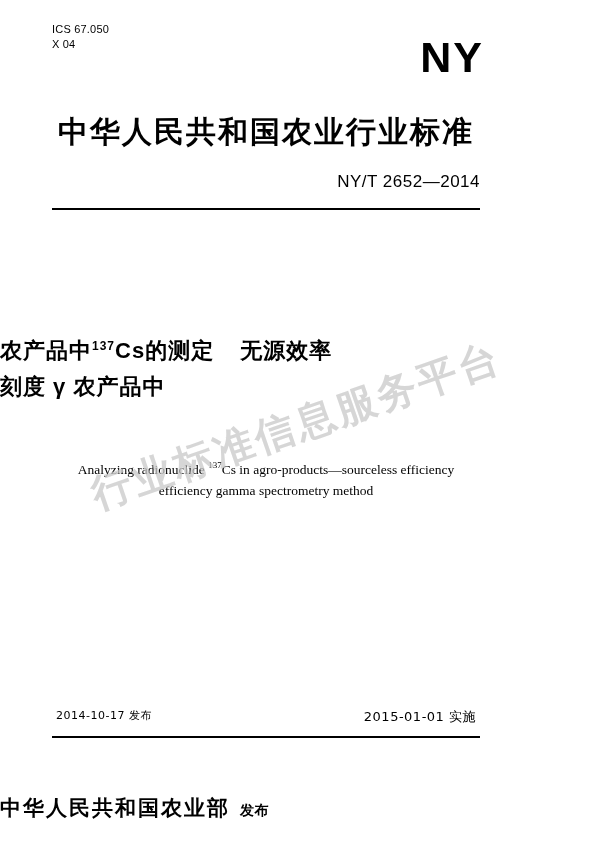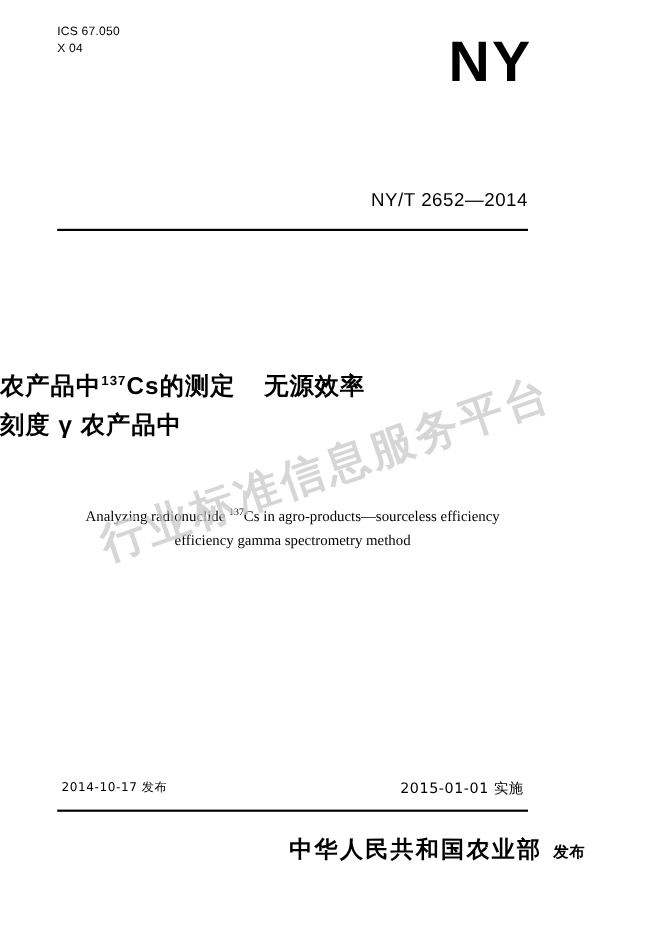--- a/index.html
+++ b/index.html
@@ -29,21 +29,21 @@
   }
   .ics-block div { white-space: nowrap; }
 
   
   .ny-logo {
     position: absolute;
     right: 48px;
     top: 26px;
     font-family: "Liberation Sans", sans-serif;
     font-weight: bold;
-    font-size: 52px;
+    font-size: 43px;
     letter-spacing: 2px;
     line-height: 62px;
   }
 
   
   .cn-title {
     position: absolute;
     left: 0;
     right: 0;
     top: 112px;
@@ -152,22 +152,22 @@
     font-family: "DejaVu Sans", sans-serif;
     font-size: 13px;
     letter-spacing: 0.5px;
   }
 
   
   .issuer {
     position: absolute;
     left: 0;
     right: 0;
-    top: 758px;
-    text-align: right;
+    top: 794px;
+    text-align: left;
     font-family: Liberation Sans, sans-serif;
     font-weight: bold;
     font-size: 21px;
     letter-spacing: 2px;
   }
   .issuer .issue-word {
     font-size: 14px;
     font-weight: bold;
     letter-spacing: 0.5px;
     margin-left: 10px;
@@ -178,20 +178,21 @@
 
 <div class="page">
 
   <div class="ics-block">
     <div>ICS 67.050</div>
     <div>X 04</div>
   </div>
 
   <div class="ny-logo">NY</div>
 
+  <div class="cn-title">中华人民共和国农业行业标准</div>
 
   <div class="std-no">NY/T 2652—2014</div>
 
   <div class="rule-top"></div>
 
   <div class="doc-title">
     <div>
       <span>农产品中</span><sup>137</sup><span>Cs的测定</span><span class="gap"></span><span>无源效率</span>
     </div>
     <div>刻度 γ 农产品中</div>

